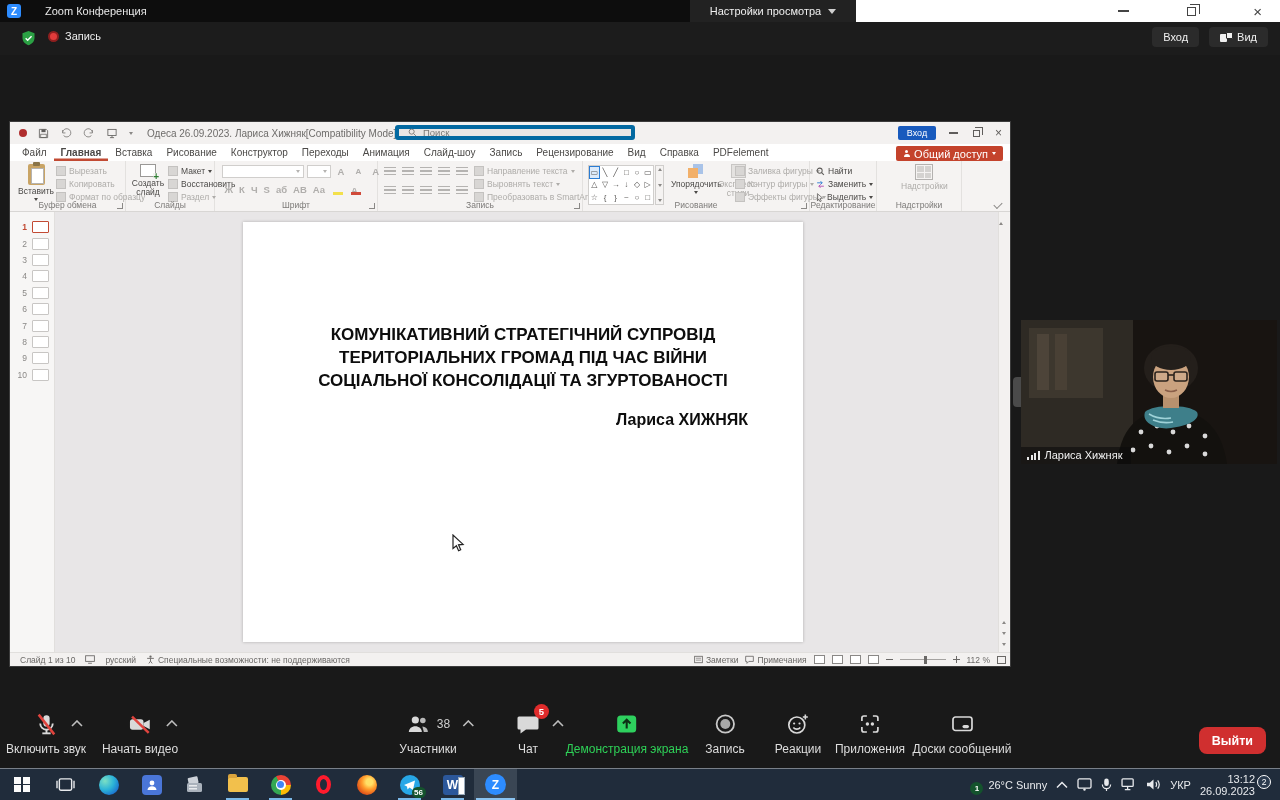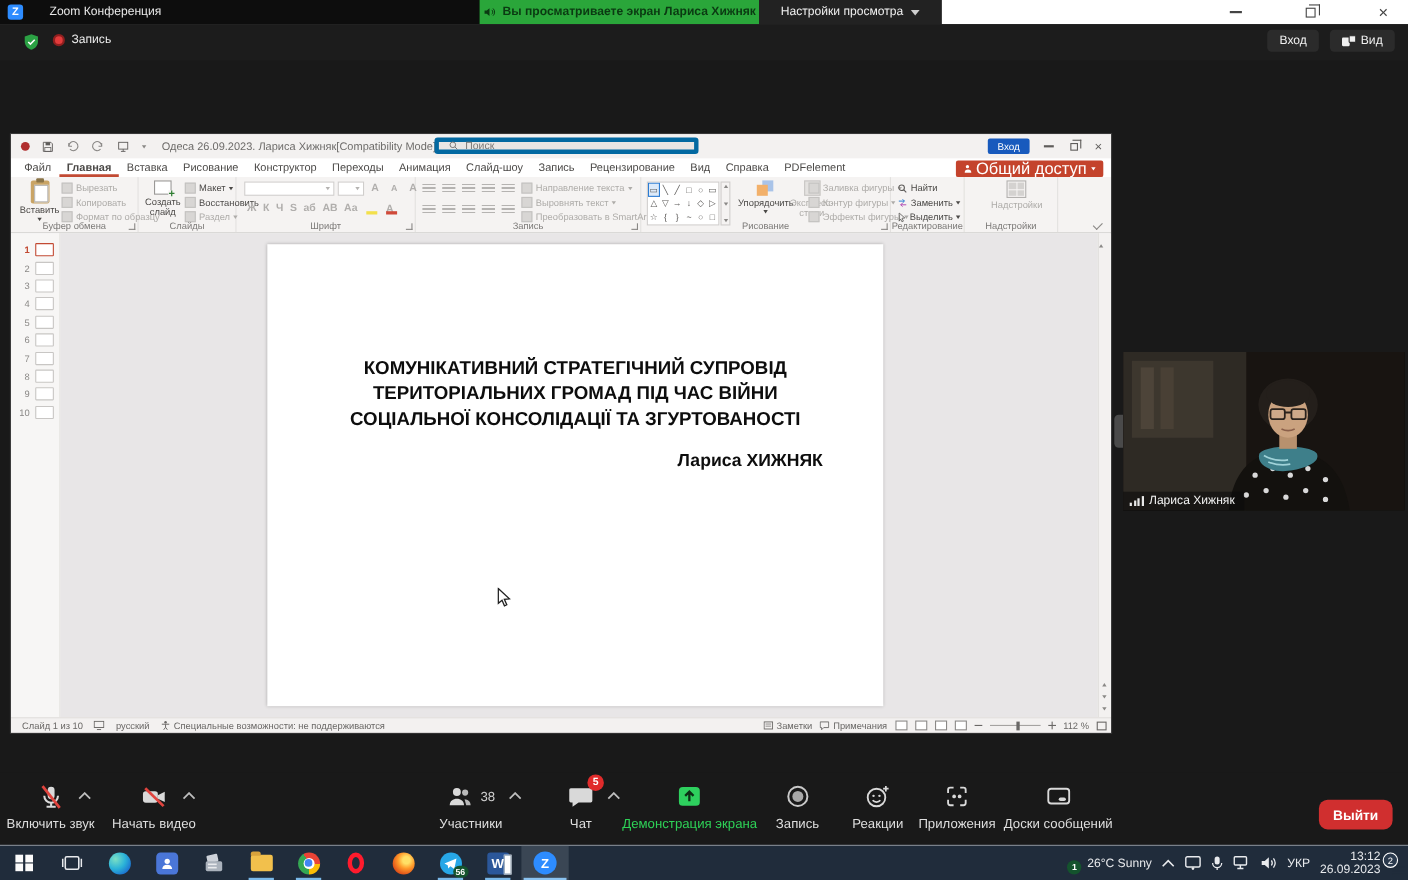--- a/index.html
+++ b/index.html
@@ -43,21 +43,21 @@
   .ppt-signin { position:absolute; right:74px; top:4px; width:38px; height:14px; background:#185abd; color:#fff; font-size:9px; border-radius:2px; display:flex; align-items:center; justify-content:center; }
   .ppt-controls { position:absolute; right:0; top:0; height:22px; display:flex; align-items:center; gap:15px; padding-right:8px; color:#5f5d5b; }
   .pwin-min { width:9px; height:1.2px; background:#5f5d5b; }
   .pwin-restore { width:7px; height:7px; border:1px solid #5f5d5b; position:relative; }
   .pwin-restore::after { content:""; position:absolute; left:1.5px; top:-3.5px; width:7px; height:7px; border:1px solid #5f5d5b; border-left:none; border-bottom:none; }
   .pwin-close { font-size:12px; }
 
   .ppt-tabs { position:absolute; left:0; top:22px; width:1000px; height:17px; background:#fff; display:flex; align-items:stretch; padding-left:5px; }
   .ppt-tab { font-size:10px; color:#4b4947; padding:0 7px; display:flex; align-items:center; white-space:nowrap; }
   .ppt-tab.active { font-weight:bold; box-shadow:inset 0 -2.5px 0 #c24a33; }
-  .share-btn { position:absolute; right:7px; top:2px; height:15px; background:#c4432c; border-radius:2px; color:#fff; font-size:15px; display:flex; align-items:center; gap:4px; padding:0 7px; }
+  .share-btn { position:absolute; right:7px; top:2px; height:15px; background:#c4432c; border-radius:2px; color:#fff; font-size:11px; display:flex; align-items:center; gap:4px; padding:0 7px; }
   .share-person { width:7px; height:7px; position:relative; }
   .share-person::before { content:""; position:absolute; left:2px; top:0; width:3px; height:3px; border-radius:50%; background:#fff; }
   .share-person::after { content:""; position:absolute; left:0.5px; top:3.5px; width:6px; height:3.5px; border-radius:3px 3px 0 0; background:#fff; }
   .da { width:0; height:0; border-left:2.5px solid transparent; border-right:2.5px solid transparent; border-top:3px solid currentColor; display:inline-block; }
 
   
   .ribbon { position:absolute; left:0; top:39px; width:1000px; height:51px; background:#f5f3f2; border-bottom:1px solid #d8d6d4; }
   .rgroup { position:absolute; top:0; height:50px; border-right:1px solid #e3e1df; }
   .rgroup-label { position:absolute; bottom:1px; left:0; right:0; text-align:center; font-size:8.5px; color:#7c7a78; white-space:nowrap; }
   .dlg { position:absolute; right:2px; bottom:2px; width:6px; height:6px; border-right:1px solid #8a8886; border-bottom:1px solid #8a8886; }
@@ -176,27 +176,20 @@
 </style>
 </head>
 <body>
 
 <div class="page">
 
   <div class="titlebar">
     <div class="titlebar-black">
       <div class="zlogo">Z</div>
       <div class="app-title">Zoom Конференция</div>
-    </div>
-    <div class="banner">
-      <svg width="12" height="12" viewBox="0 0 24 24">
-          <path d="M3 9v6h4l5 4V5L7 9H3z" fill="#0b3a12"></path>
-          <path d="M16 8a5 5 0 0 1 0 8M18.5 5.5a9 9 0 0 1 0 13" stroke="#0b3a12" stroke-width="1.8" fill="none"></path>
-        </svg>
-      <span>Вы просматриваете экран Лариса Хижняк</span>
     </div>
     <div class="view-settings">
       <span>Настройки просмотра</span>
       <span class="chev-dn"></span>
     </div>
     <div class="tb-controls">
       <span class="win-min"></span>
       <span class="win-restore"></span>
       <span class="win-close">×</span>
     </div>

